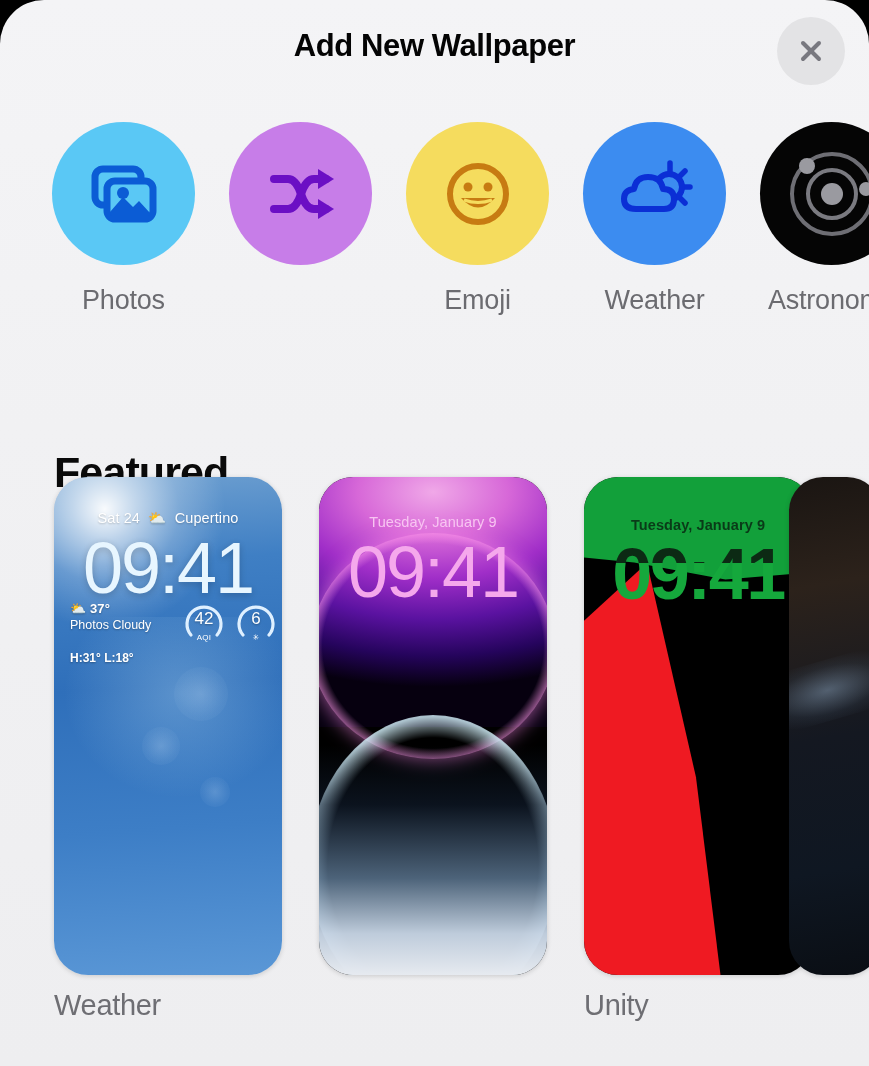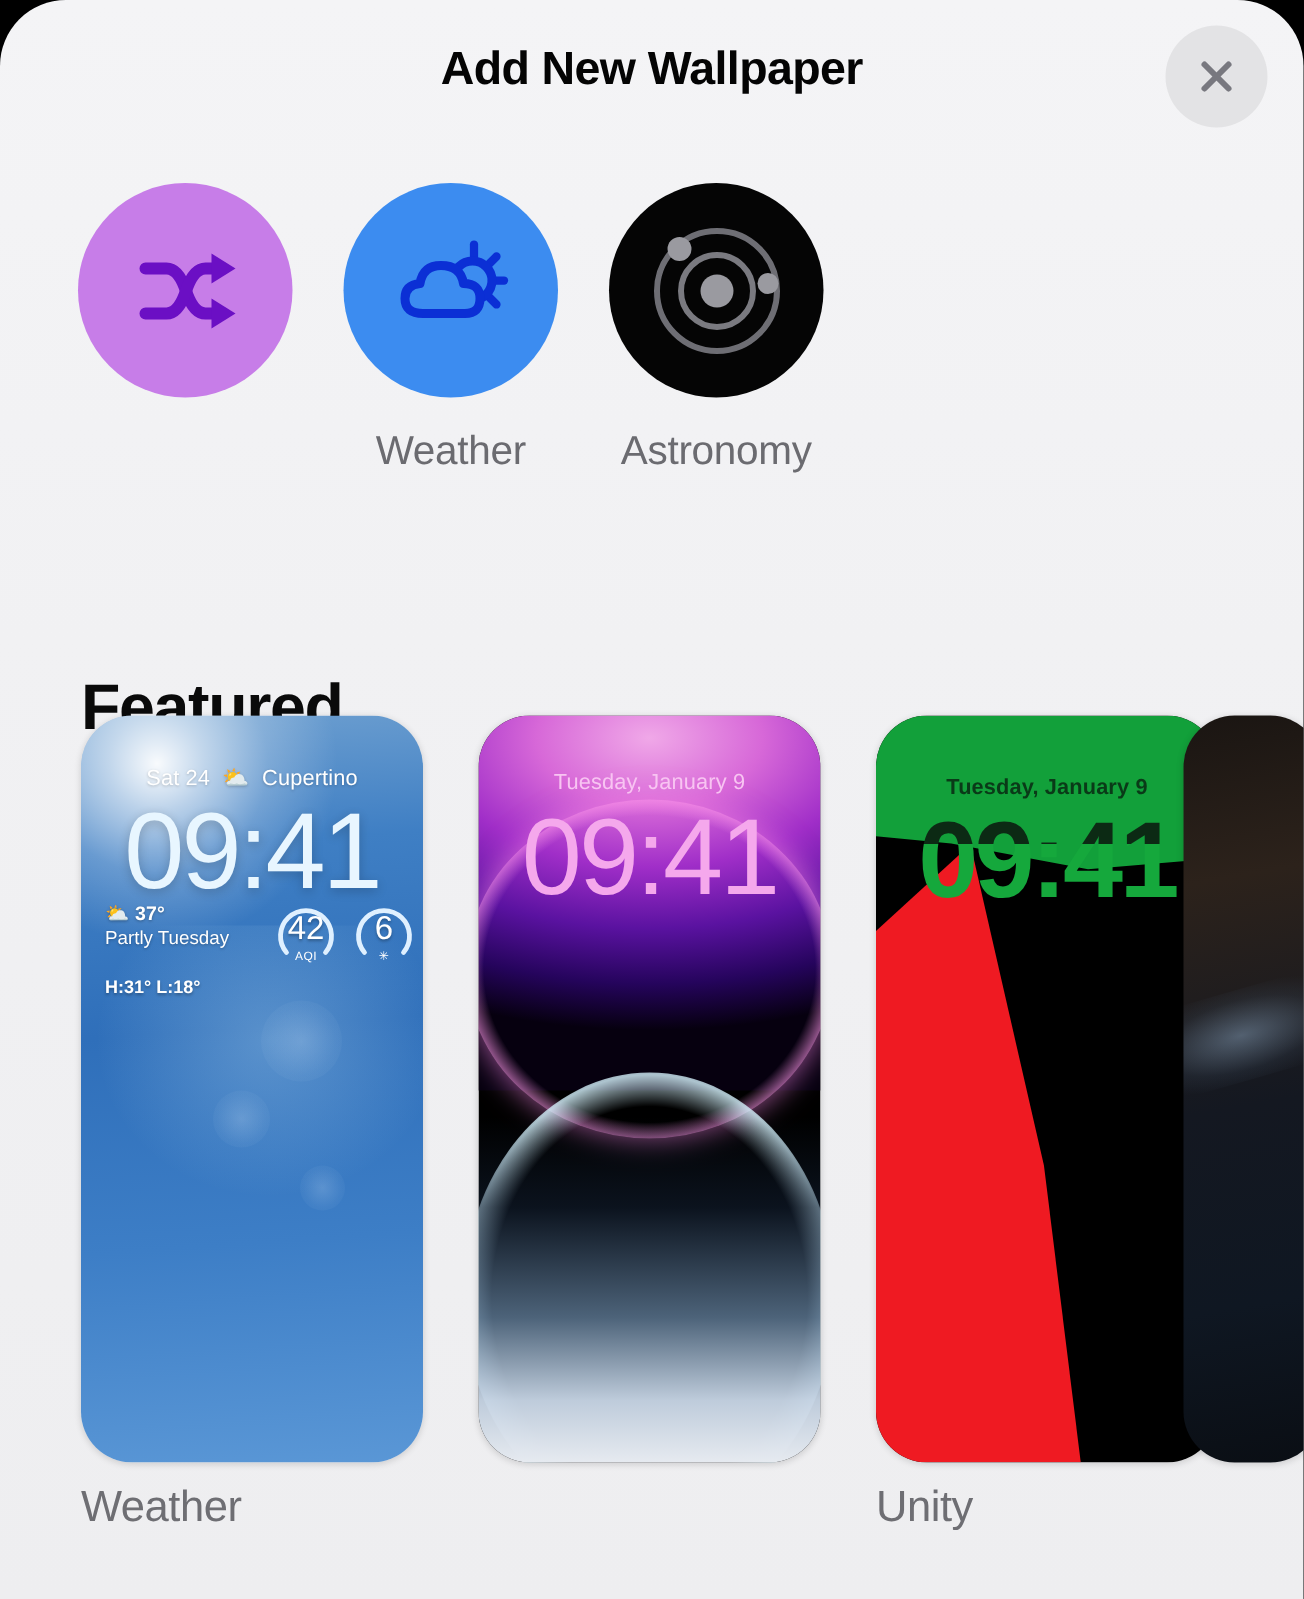--- a/index.html
+++ b/index.html
@@ -89,21 +89,21 @@
   .wx-time { position:absolute; top:50px; left:0; right:0; text-align:center;
     font-size:72px; font-weight:300; color:#e8f6ff; letter-spacing:-2px;
     text-shadow:0 2px 7px rgba(0,0,0,.20); }
   .wx-widget { position:absolute; left:16px; top:124px; color:#fff;
     text-shadow:0 1px 2px rgba(0,0,0,.30); }
   .wx-temp { font-size:13px; font-weight:bold; letter-spacing:.1px; }
   .wx-cond { font-size:12.5px; margin-top:2px; }
   .wx-hl   { font-size:12px; margin-top:19px; font-weight:bold; }
   .gauge { position:absolute; top:122px; width:44px; height:44px; }
   .gauge-val { position:absolute; inset:0; display:flex; align-items:center; justify-content:center;
-    font-size:22px; color:#fff; padding-bottom:5px; text-shadow:0 1px 2px rgba(0,0,0,.3); }
+    font-size:17px; color:#fff; padding-bottom:5px; text-shadow:0 1px 2px rgba(0,0,0,.3); }
   .gauge-cap { position:absolute; left:0; right:0; bottom:1px; text-align:center;
     font-size:8px; color:#fff; letter-spacing:.3px; }
 
   
   .col-bg { position:absolute; inset:0; background:#000; }
   .col-top { position:absolute; left:0; right:0; top:0; height:250px;
     background:
       radial-gradient(ellipse 150% 82% at 50% 6%, #f0a8e8 0%, #d768d8 22%, #a02ec8 42%, #5a12a0 62%, #25045c 80%, #06000f 95%);
   }
   .col-arc-top { position:absolute; left:-8px; width:244px; height:226px; top:56px;
@@ -159,32 +159,55 @@
     <button id="close-btn" aria-label="Close">
       <svg viewBox="0 0 34 34">
         <line x1="9" y1="9" x2="25" y2="25" stroke="#78787f" stroke-width="4" stroke-linecap="round"></line>
         <line x1="25" y1="9" x2="9" y2="25" stroke="#78787f" stroke-width="4" stroke-linecap="round"></line>
       </svg>
     </button>
   </div>
 
   <div id="categories">
 
+    <div class="cat">
+      <div class="cat-circle" style="background:#5AC8F5">
+        <svg width="86" height="86" viewBox="0 0 86 86">
+          <rect x="14" y="18" width="46" height="36" rx="8" fill="none" stroke="#0B5CD5" stroke-width="7"></rect>
+          <rect x="26" y="30" width="46" height="38" rx="8" fill="#5AC8F5" stroke="#0B5CD5" stroke-width="7"></rect>
+          <path d="M29 61 L42 46 L52 56 L58 50 L69 62 L69 64 Q69 65 67 65 L31 65 Q29 65 29 63 Z" fill="#0B5CD5"></path>
+          <circle cx="42" cy="42" r="6" fill="#0B5CD5"></circle>
+        </svg>
+      </div>
+      <div class="cat-label">Photos</div>
+    </div>
 
     <div class="cat">
       <div class="cat-circle" style="background:#C77DE8">
         <svg width="86" height="86" viewBox="0 0 86 86">
           <path d="M16 28 H30 Q38 28 43 43 Q48 58 56 58 H68" fill="none" stroke="#6B0FC4" stroke-width="8" stroke-linecap="round"></path>
           <path d="M16 58 H30 Q38 58 43 43 Q48 28 56 28 H68" fill="none" stroke="#6B0FC4" stroke-width="8" stroke-linecap="round"></path>
           <path d="M60 18 L76 28 L60 38 Z" fill="#6B0FC4"></path>
           <path d="M60 48 L76 58 L60 68 Z" fill="#6B0FC4"></path>
         </svg>
       </div>
     </div>
 
+    <div class="cat">
+      <div class="cat-circle" style="background:#F5DC5E">
+        <svg width="86" height="86" viewBox="0 0 86 86">
+          <circle cx="43" cy="43" r="28" fill="none" stroke="#C77B12" stroke-width="6"></circle>
+          <circle cx="33" cy="36" r="4.5" fill="#C77B12"></circle>
+          <circle cx="53" cy="36" r="4.5" fill="#C77B12"></circle>
+          <path d="M26 47 Q43 66 60 47 Z" fill="#C77B12"></path>
+          <path d="M29 49 Q43 54 57 49" fill="none" stroke="#F5DC5E" stroke-width="3"></path>
+        </svg>
+      </div>
+      <div class="cat-label">Emoji</div>
+    </div>
 
     <div class="cat">
       <div class="cat-circle" style="background:#3C8CF0">
         <svg width="86" height="86" viewBox="0 0 86 86">
           <g stroke="#0B2FD5" stroke-width="5.5" stroke-linecap="round">
             <line x1="58" y1="12" x2="58" y2="20"></line>
             <line x1="73" y1="20" x2="68" y2="25"></line>
             <line x1="78" y1="36" x2="70" y2="36"></line>
             <line x1="73" y1="52" x2="68" y2="47"></line>
           </g>
@@ -226,21 +249,21 @@
           <span>Sat 24</span>
           <span>&nbsp;⛅&nbsp;</span>
           <span>Cupertino</span>
         </div>
         <div class="wx-time">09:41</div>
         <div class="wx-widget">
           <div class="wx-temp">
             <span>⛅</span>
             <span>37°</span>
           </div>
-          <div class="wx-cond">Partly Tuesday</div>
+          <div class="wx-cond">Photos Cloudy</div>
           <div class="wx-hl">H:31° L:18°</div>
         </div>
         <div class="gauge" style="left:128px">
           <svg viewBox="0 0 44 44" style="position:absolute;inset:0">
             <path d="M9 36 A17 17 0 1 1 35 36" fill="none" stroke="#dff0ff" stroke-width="3.2" stroke-linecap="round"></path>
           </svg>
           <div class="gauge-val">42</div>
           <div class="gauge-cap">AQI</div>
         </div>
         <div class="gauge" style="left:180px">

